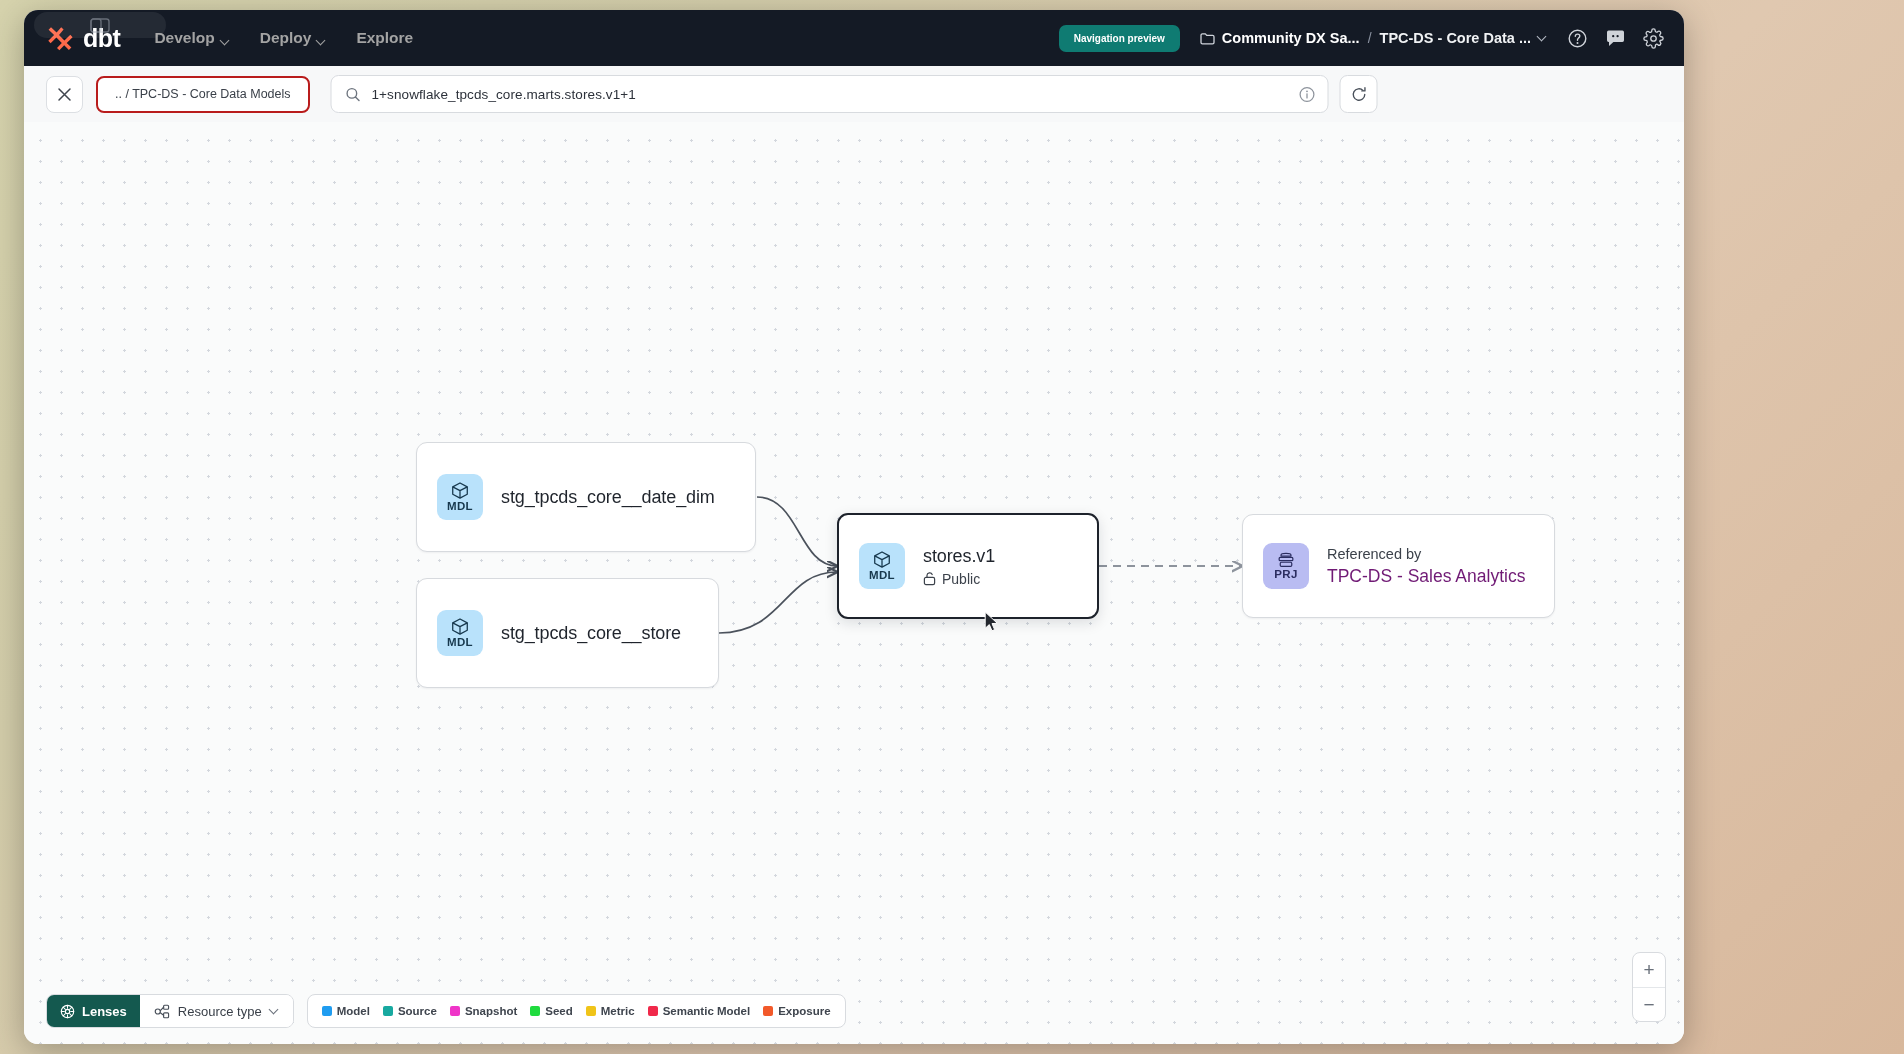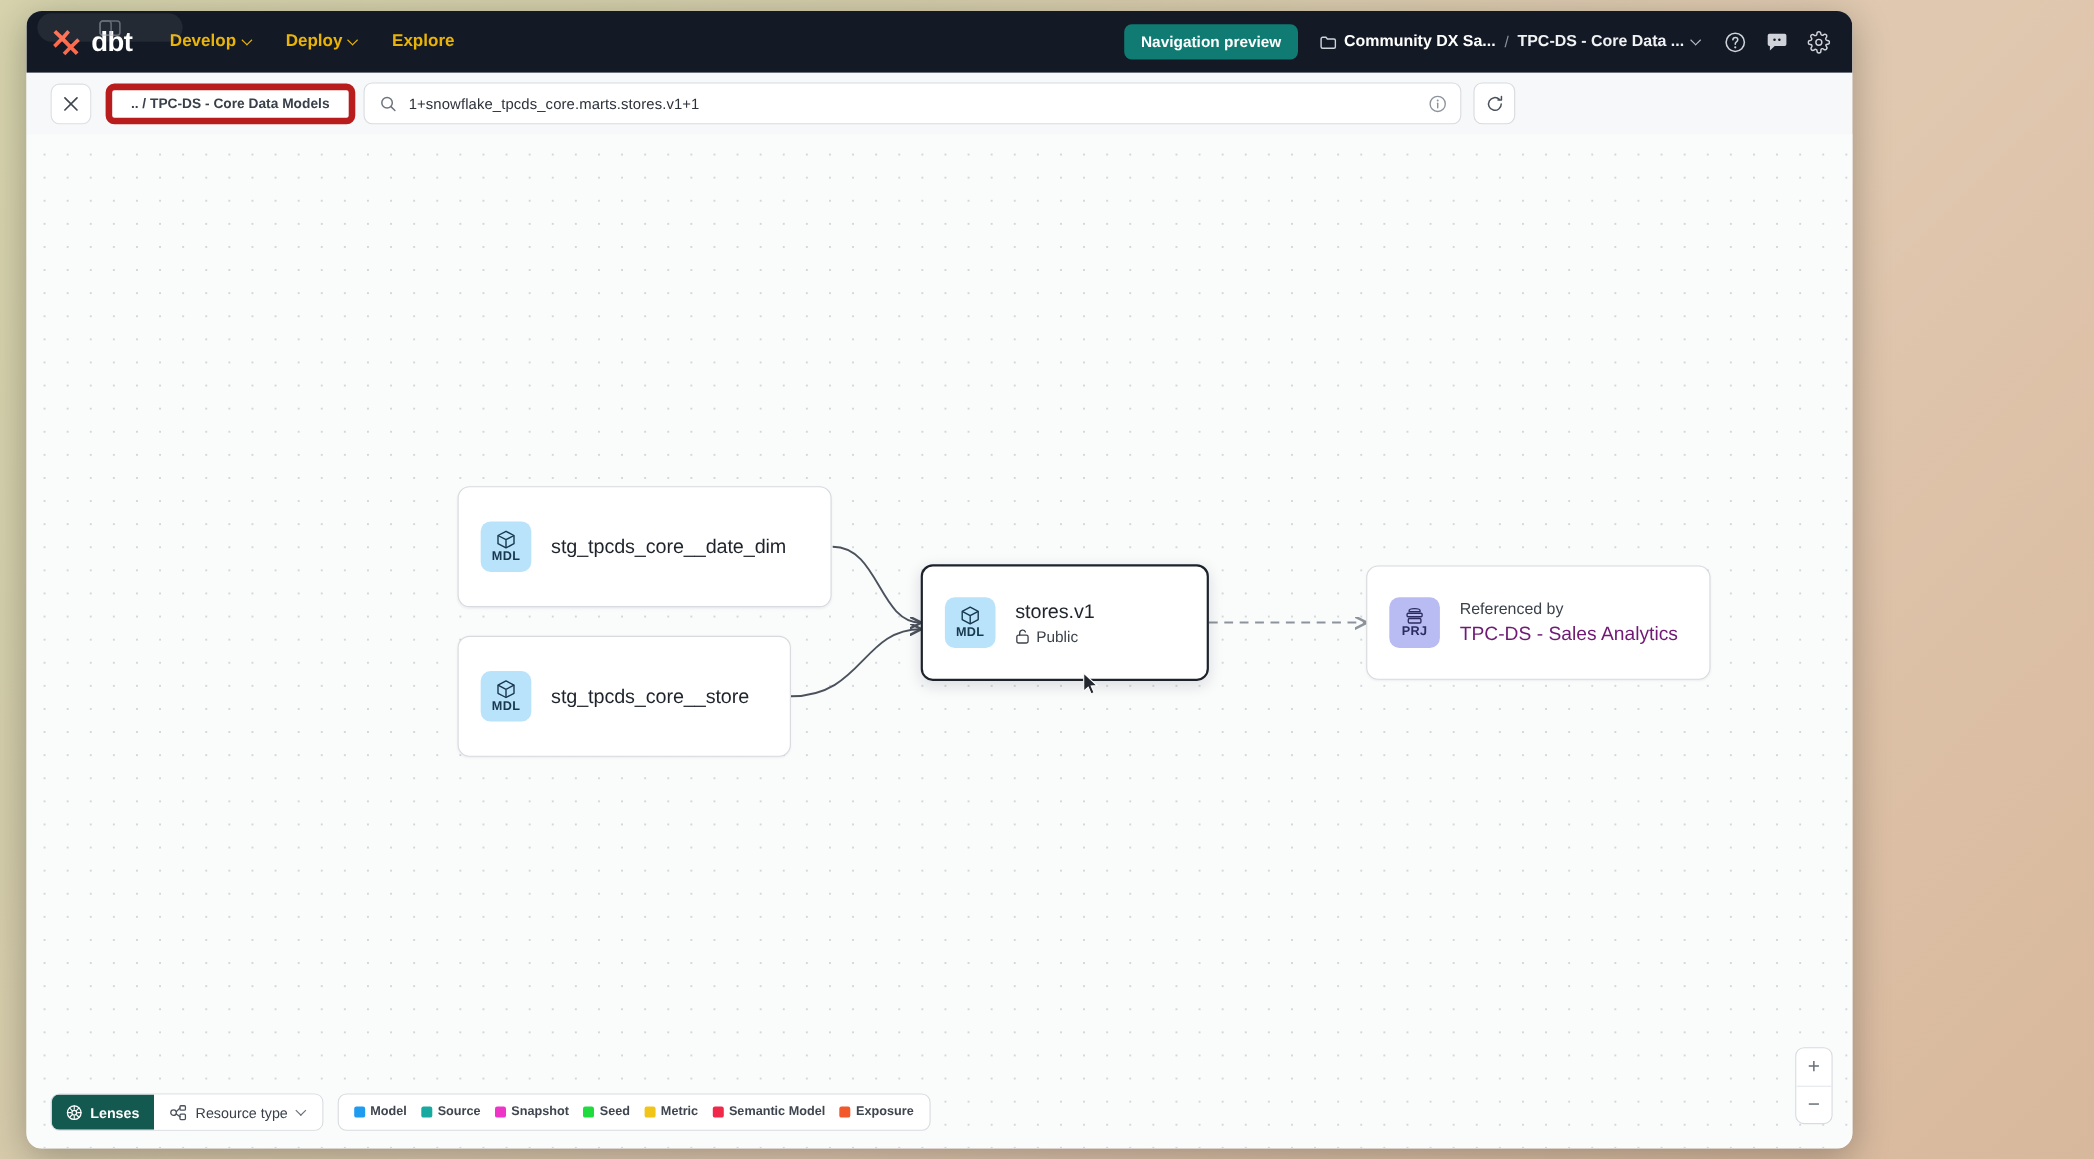--- a/index.html
+++ b/index.html
@@ -44,41 +44,41 @@
     display: flex; align-items: center;
     padding: 0 20px 0 22px;
     z-index: 5;
   }
   .brand { display: flex; align-items: center; gap: 7px; margin-right: 34px; }
   .brand-word {
     color: #fff; font-size: 25px; font-weight: 700; letter-spacing: -.5px;
   }
   .nav-links { display: flex; align-items: center; gap: 30px; }
   .nav-link {
-    color: #eab308; font-size: 15.5px; font-weight: 600;
-    display: flex; align-items: center; gap: 6px;
+    color: #a3a3a3; font-size: 15.5px; font-weight: 600;
+    display: flex; align-items: flex-end; gap: 6px;
     cursor: pointer; white-space: nowrap;
   }
   .chev { width: 9px; height: 9px; display: inline-block; position: relative; top: -1px; }
   .chev::before {
     content: ""; position: absolute; left: 0; top: 0;
     width: 6px; height: 6px;
     border-right: 1.6px solid currentColor;
     border-bottom: 1.6px solid currentColor;
     transform: rotate(45deg);
   }
 
   .nav-right {
     margin-left: auto;
     display: flex; align-items: center; gap: 0;
   }
   #nav-preview-badge {
     background: #0f7b72;
     color: #ffffff;
-    font-size: 14px; font-weight: 600;
+    font-size: 10px; font-weight: 600;
     padding: 8px 15px;
     border-radius: 7px;
     cursor: pointer;
     white-space: nowrap;
     margin-right: 20px;
   }
   .crumb-group { display: flex; align-items: flex-start; gap: 8px; color: #fff; }
   .crumb-item {
     display: flex; align-items: center; gap: 7px;
     font-size: 14.5px; font-weight: 700; color: #ffffff;
@@ -101,25 +101,25 @@
   #close-graph-btn {
     width: 37px; height: 37px;
     border: 1px solid #dcdfe3; border-radius: 8px;
     background: #fff;
     display: flex; align-items: center; justify-content: center;
     cursor: pointer; flex: 0 0 auto;
   }
   #breadcrumb-pill {
     margin-left: 13px;
     height: 37px;
-    border: 6px solid #b91c1c; border-radius: 8px;
+    border: 2px solid #b91c1c; border-radius: 8px;
     background: #fff;
     display: flex; align-items: center;
     padding: 0 17px;
-    font-size: 12.5px; font-weight: 700; color: #3a4049;
+    font-size: 12.5px; font-weight: 400; color: #3a4049;
     cursor: pointer; white-space: nowrap;
   }
 
   #search-wrap {
     position: absolute; left: 50%; transform: translateX(-50%);
     display: flex; align-items: center; gap: 11px;
   }
   #search-box {
     width: 998px; height: 38px;
     background: #fff;

